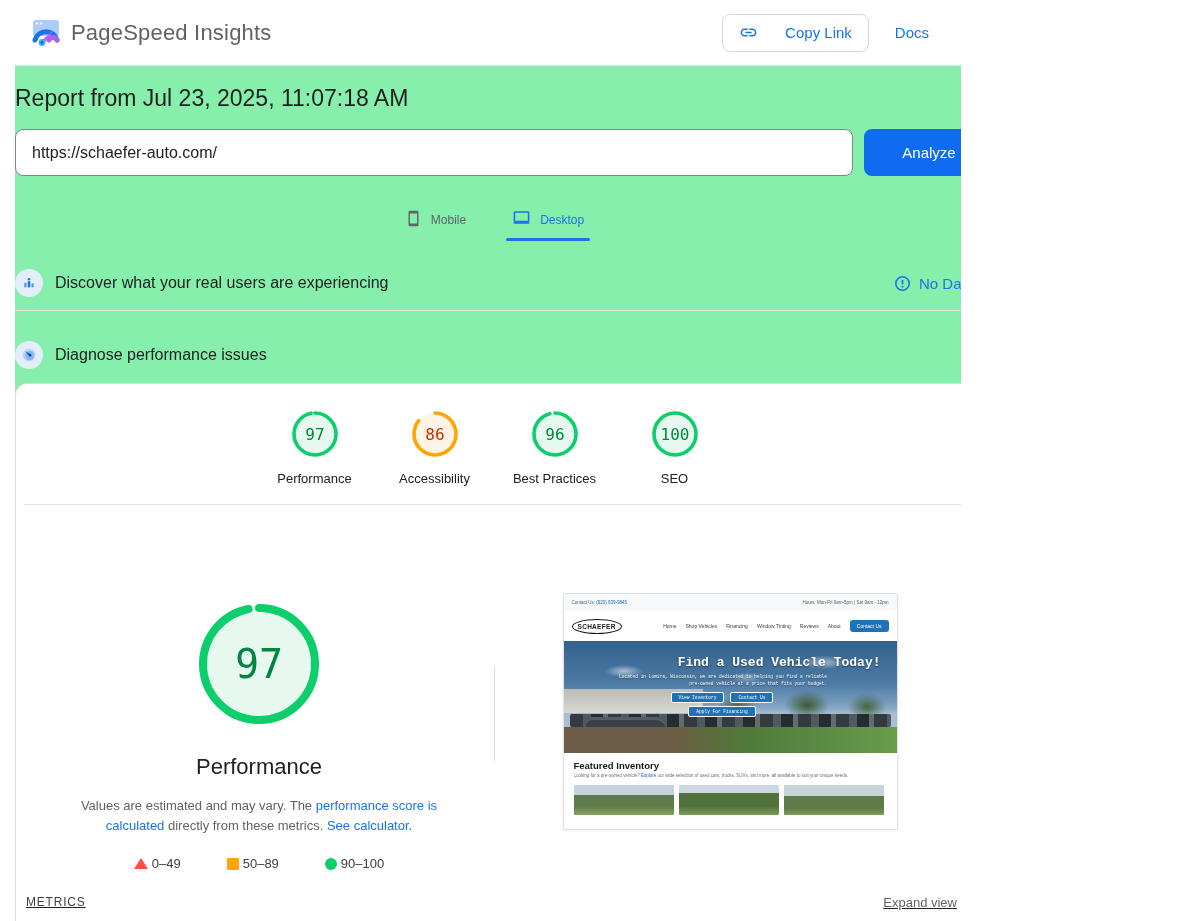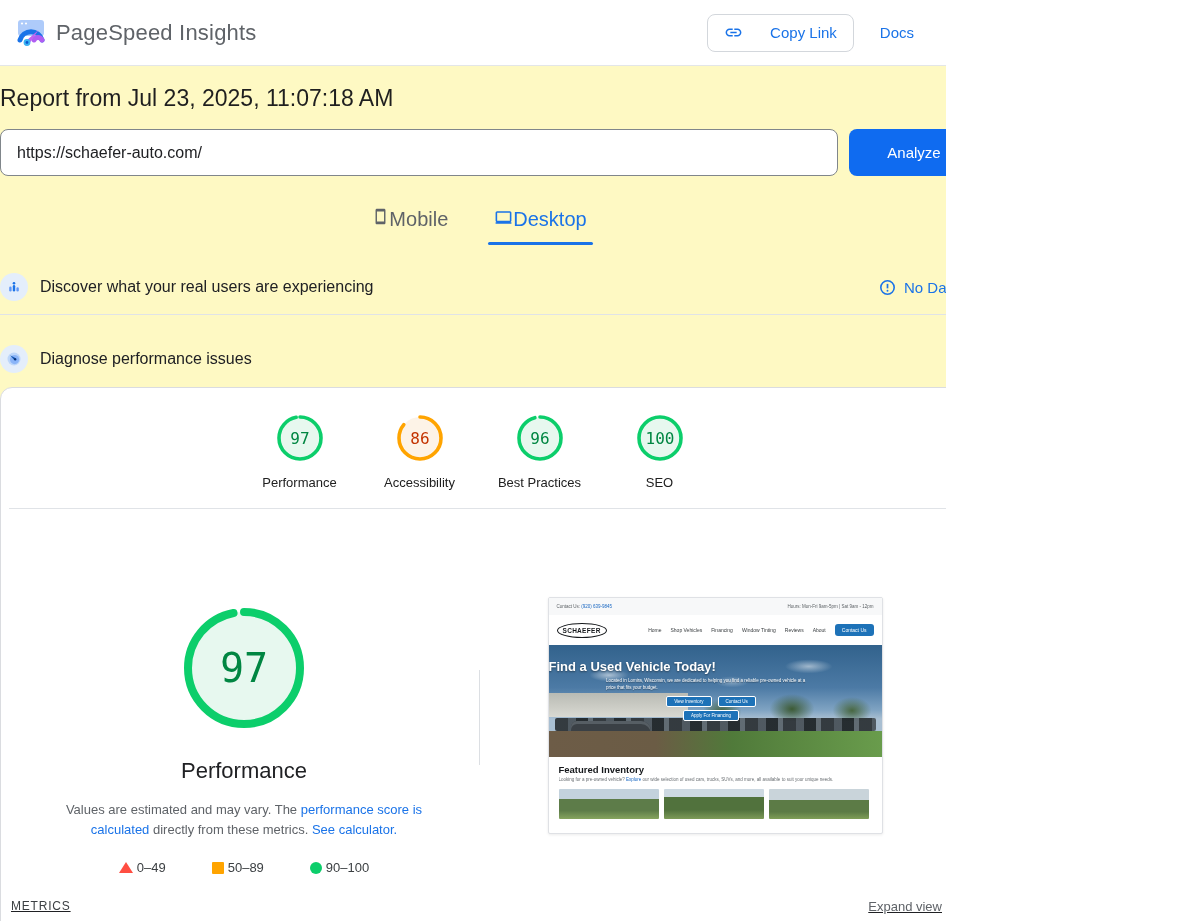--- a/index.html
+++ b/index.html
@@ -1,18 +1,18 @@
 <!DOCTYPE html>
 <html><head>
 <meta charset="utf-8">
 <style>
   * { margin:0; padding:0; box-sizing:border-box; }
   html,body { background:#fff; }
   body { font-family:"Liberation Sans", sans-serif; color:#202124; }
-  .page { width:946px; height:921px; overflow:hidden; background:#fef9c3; position:relative; }
+  .page { width:946px; height:921px; overflow:hidden; background:#86efac; position:relative;margin-left:15px; }
 
   
   .topbar { height:66px; display:flex; align-items:center; padding:0 24px 0 16px; border-bottom:1px solid #e3e6e8; background:#fff; }
   .topbar .app-title { font-size:22px; color:#5f6368; margin-left:10px; letter-spacing:.2px; }
   .topbar .spacer { flex:1; }
   .copy-link-btn { display:flex; align-items:center; gap:27px; height:38px; padding:0 16px; background:#fff;
                    border:1px solid #d3d7dc; border-radius:8px; color:#1a73e8; font-size:15px; font-weight:500;
                    font-family:inherit; cursor:pointer; }
   .docs-link { margin-left:26px; margin-right:8px; color:#1a73e8; font-size:15px; font-weight:500; text-decoration:none; cursor:pointer; }
 
@@ -21,22 +21,22 @@
   .report-title { margin-top:19px; font-size:23px; font-weight:400; color:#1f1f1f; }
 
   .url-row { display:flex; margin-top:17px; }
   .url-input { flex:1; height:47px; border:1px solid #80868b; border-radius:8px; padding:0 16px; font-size:16px;
                color:#202124; font-family:inherit; margin-right:11px; outline:none; }
   .analyze-btn { width:110px; height:47px; background:#0f6bf0; color:#fff; border:none; border-radius:8px;
                  font-size:15px; font-weight:500; font-family:inherit; cursor:pointer;padding-left:20px; }
 
   
   .tabs { margin-top:26px; display:flex; justify-content:center; gap:34px; }
-  .tab { position:relative; display:flex; align-items:flex-start; padding:6px 6px 14px 6px; cursor:pointer;
-         font-size:20px; font-weight:500; color:#5f6368; }
+  .tab { position:relative; display:flex; align-items:flex-end; gap:9px; padding:6px 6px 14px 6px; cursor:pointer;
+         font-size:12px; font-weight:500; color:#5f6368; }
   .tab.active { color:#1a73e8; }
   .tab.active::after { content:""; position:absolute; left:0; right:0; bottom:0; height:3px; background:#1a73e8; border-radius:3px; }
 
   
   .section-row { display:flex; align-items:center; }
   .row-field { margin-top:28px; }
   .row-lab { margin-top:30px; }
   .round-ico { width:28px; height:28px; border-radius:50%; background:#e4eefb; display:flex; align-items:center; justify-content:center; flex-shrink:0; }
   .section-title { font-size:16px; color:#202124; margin-left:12px; }
   .no-data { margin-left:auto; display:flex; gap:8px; color:#1a73e8; font-size:15px; font-weight:500; cursor:pointer; }
@@ -90,21 +90,21 @@
   .t-trees { position:absolute; right:0; bottom:36px; width:60%; height:30px;
              background:radial-gradient(26px 18px at 20% 70%, #42603a, transparent 75%),
                         radial-gradient(30px 20px at 55% 60%, #3c5a34, transparent 75%),
                         radial-gradient(26px 18px at 85% 65%, #486741, transparent 75%); }
   .t-cars { position:absolute; left:6px; right:6px; bottom:26px; height:13px; border-radius:2px; opacity:.95;
             background:repeating-linear-gradient(90deg,#2e3438 0 13px,#4b545b 13px 21px,#1f2528 21px 33px,#5d676e 33px 38px); }
   .t-bigcar { position:absolute; left:22px; bottom:12px; width:80px; height:24px; background:#3a4045; border-radius:6px 10px 3px 3px;
               box-shadow:inset 0 3px 0 #565e64; }
   .t-ground { position:absolute; left:0; right:0; bottom:0; height:26px;
               background:linear-gradient(90deg,#6d5c47 0%, #6b5c45 32%, #507a3a 55%, #699c4c 100%); }
-  .t-hero-text { position:absolute; top:14px; left:0; right:8px; text-align:left; color:#fff; }
+  .t-hero-text { position:absolute; top:14px; left:0; right:16px; text-align:right; color:#fff;font-family:Liberation Mono, monospace; }
   .t-hero-title { font-size:13px; font-weight:bold; text-shadow:0 1px 2px rgba(0,0,0,.45); }
   .t-hero-sub { margin:4px auto 0; width:210px; font-size:4.5px; line-height:1.5; text-shadow:0 1px 1px rgba(0,0,0,.4); }
   .t-hero-btns { margin-top:4px; display:flex; justify-content:center; gap:6px; }
   .t-hbtn { background:#1d72b8; border:1px solid #fff; color:#fff; font-size:4.5px; padding:2px 7px; border-radius:2px; white-space:nowrap; }
   .t-featured { padding:7px 10px 4px 10px; background:#fff; }
   .t-f-title { font-size:9.5px; font-weight:bold; color:#15181b; }
   .t-f-sub { margin-top:2px; font-size:4.5px; color:#6a6f73; white-space:nowrap; overflow:hidden; }
   .t-f-sub .t-explore { color:#1766c2; }
   .t-thumbs { display:flex; gap:5px; padding:3px 10px 0 10px; }
   .t-thumb { width:100px; height:30px; border-radius:1px; }

